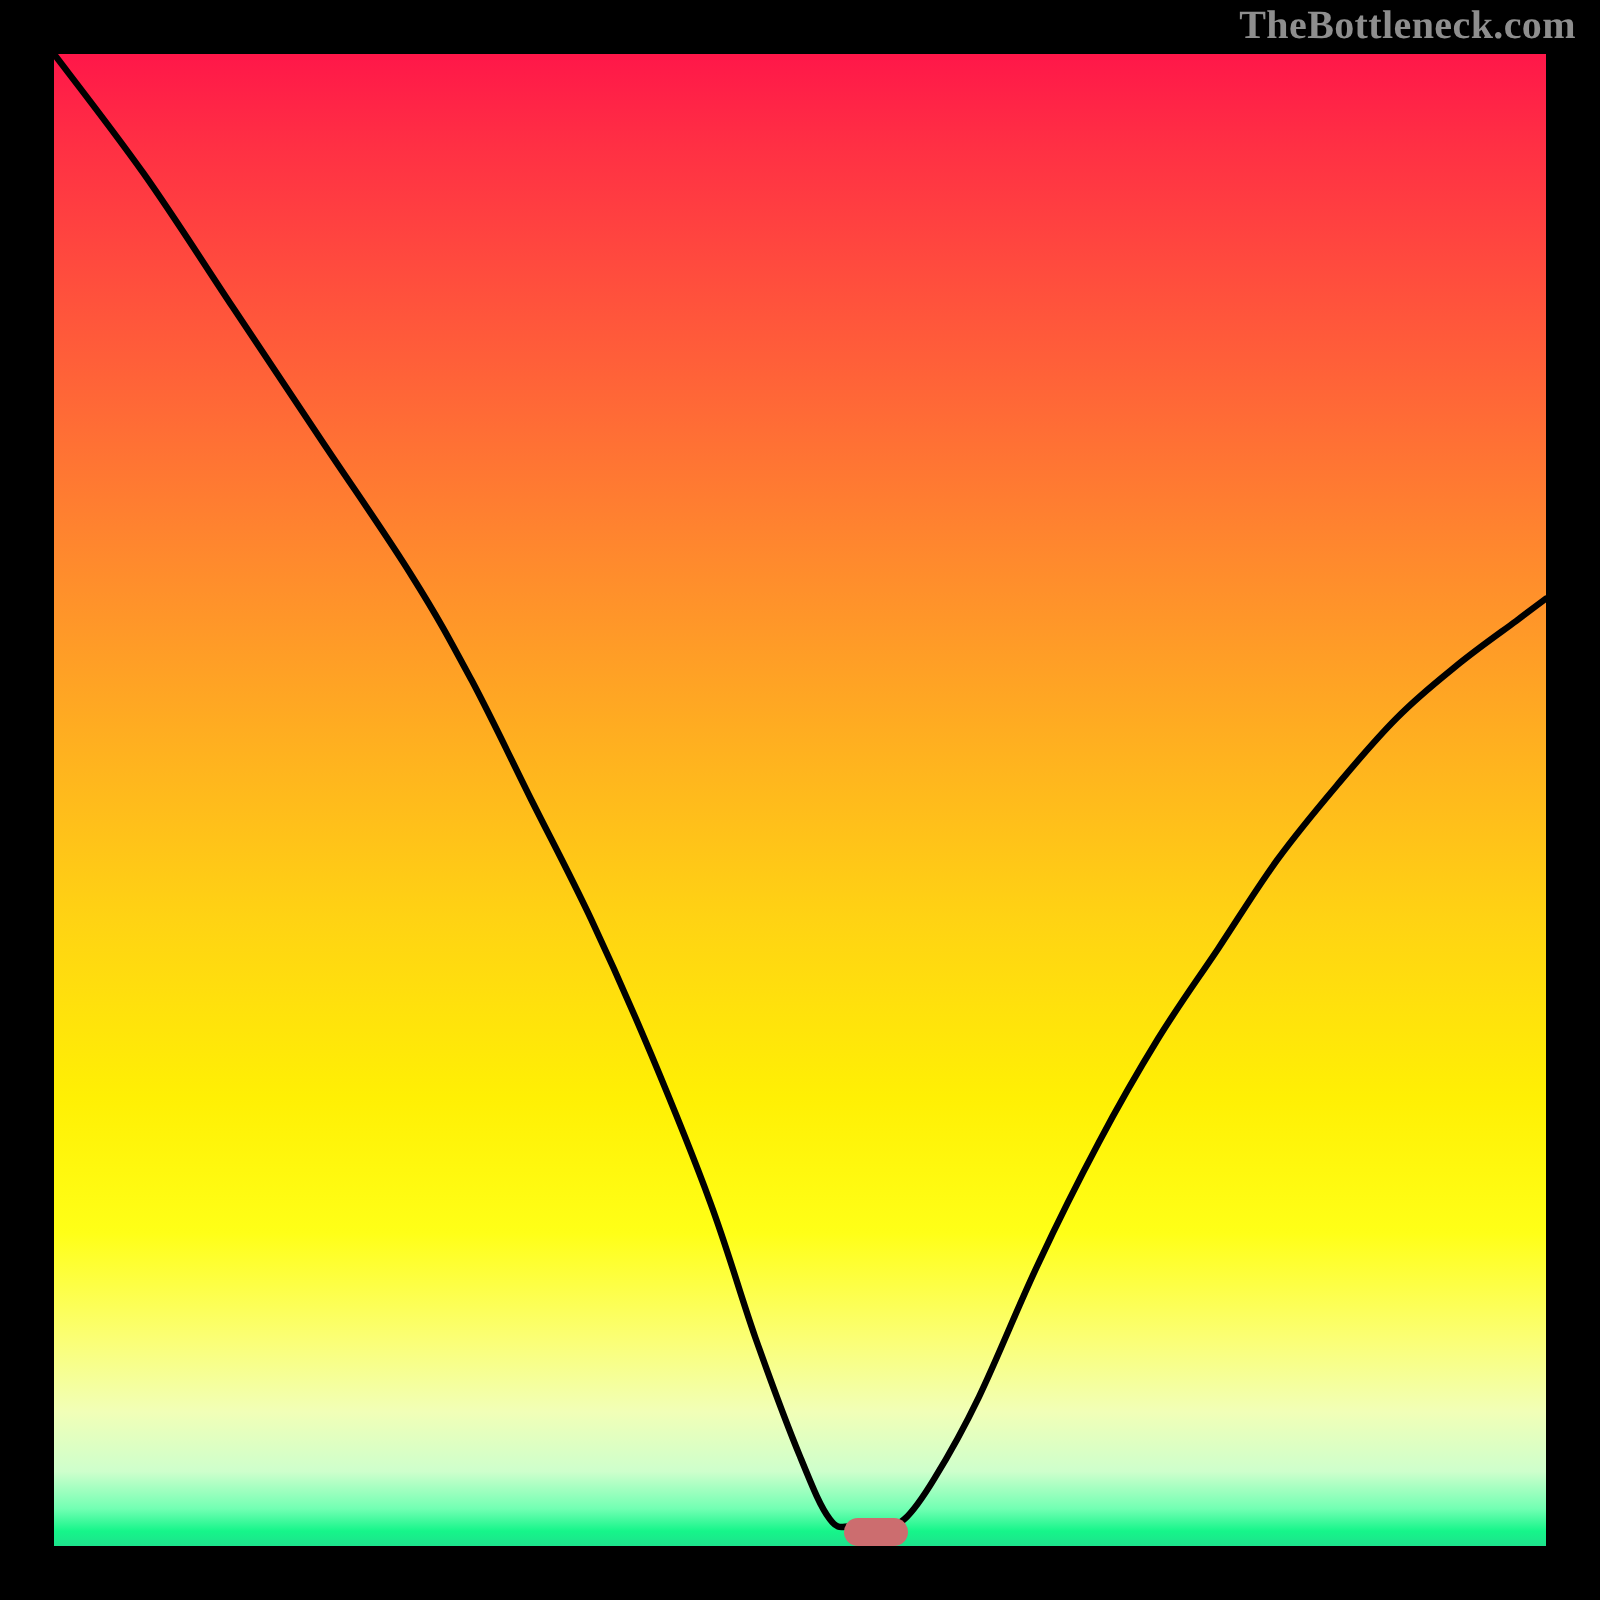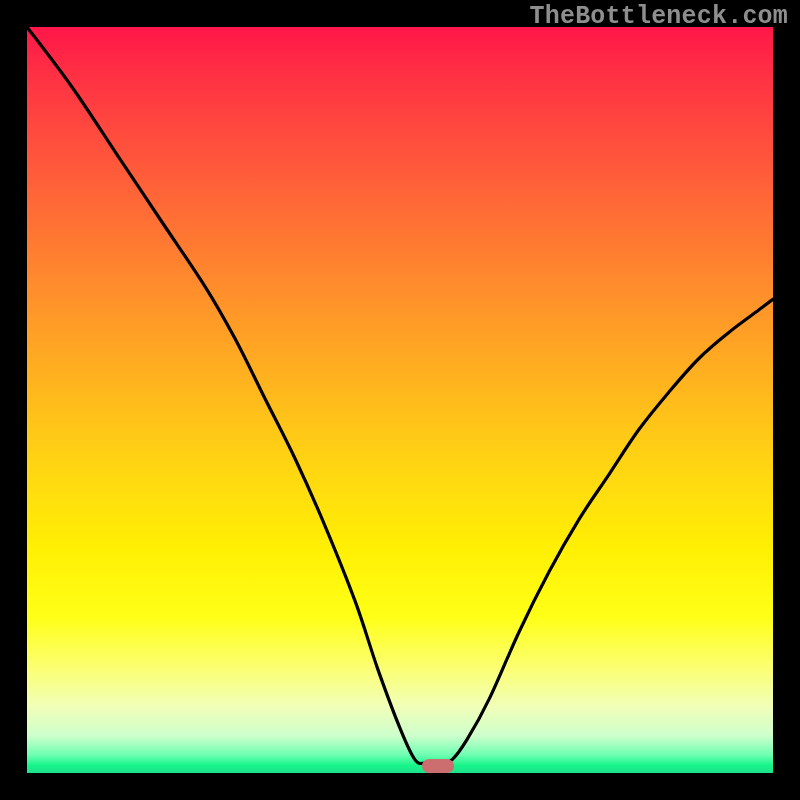--- a/index.html
+++ b/index.html
@@ -15,22 +15,22 @@
     top: 0;
     left: 0;
     width: 800px;
     height: 800px;
     background: #000000;
   }
   .attribution {
     position: absolute;
     top: 2px;
     right: 12px;
-    font-family: Liberation Mono, monospace;
-    font-size: 25px;
+    font-family: Liberation Serif, serif;
+    font-size: 20px;
     font-weight: bold;
     color: #8e8e8e;
     letter-spacing: 0.2px;
   }
   .plot {
     position: absolute;
     left: 27px;
     top: 27px;
     width: 746px;
     height: 746px;

